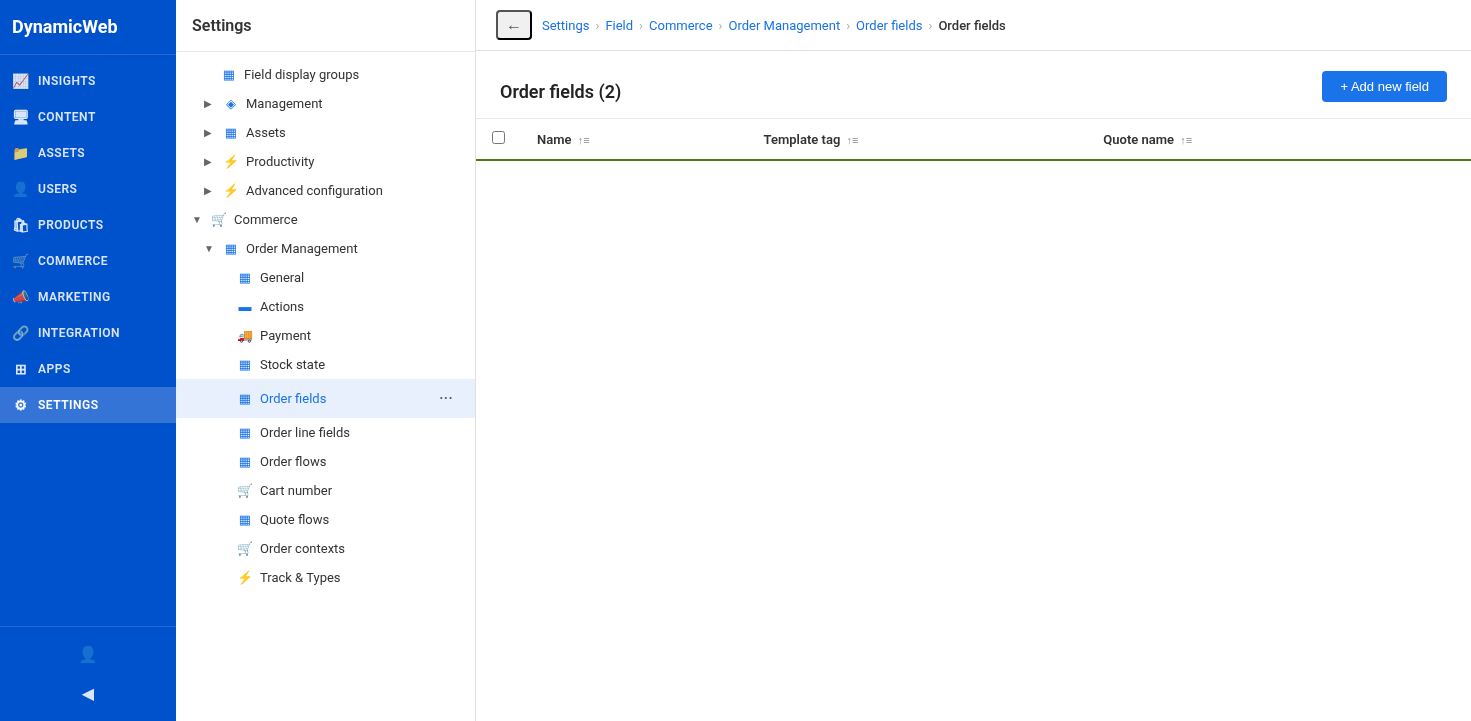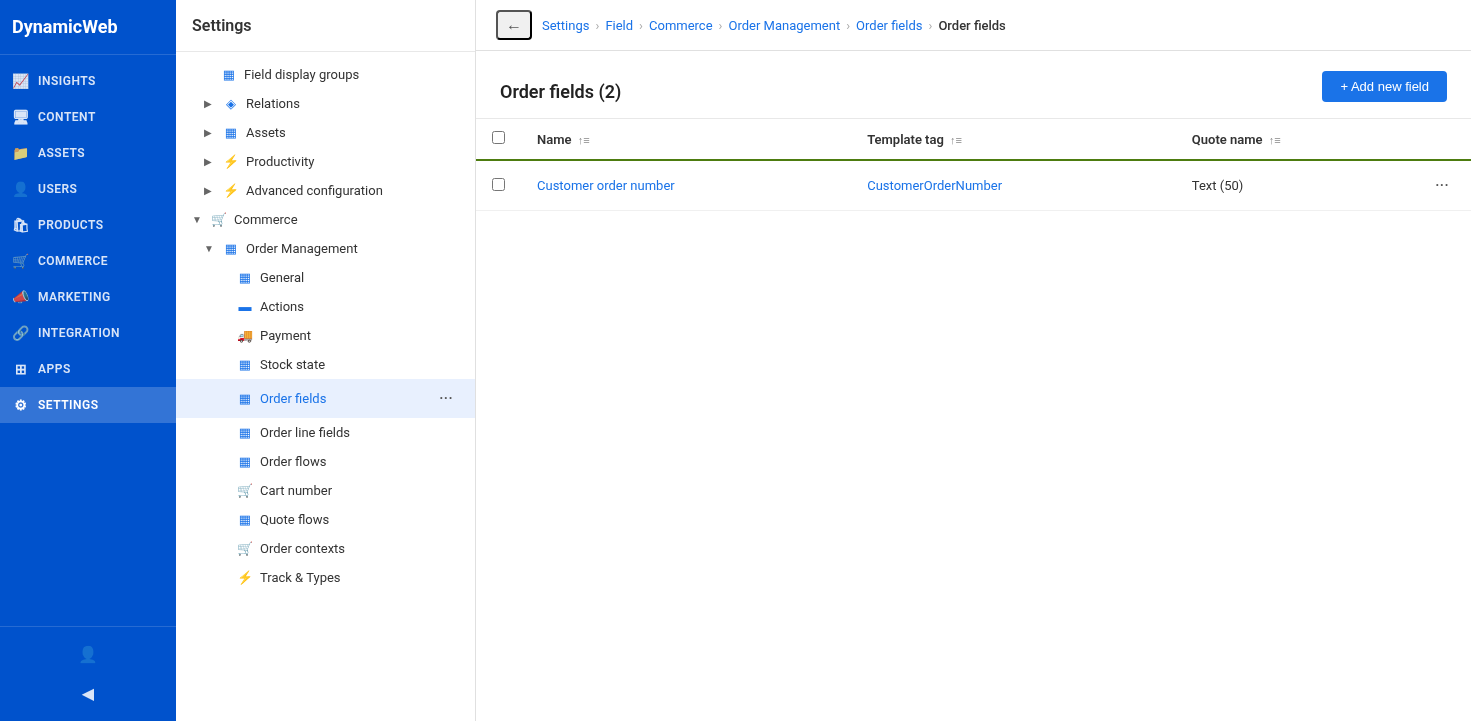--- a/index.html
+++ b/index.html
@@ -302,21 +302,21 @@
   <div class="settings-tree">
 
     <div class="tree-item indent-2">
       <span class="item-icon">▦</span>
       <span class="tree-label">Field display groups</span>
     </div>
 
     <div class="tree-item indent-1">
       <span class="expand-icon">▶</span>
       <span class="item-icon">◈</span>
-      <span class="tree-label">Relations</span>
+      <span class="tree-label">Management</span>
     </div>
 
     <div class="tree-item indent-1">
       <span class="expand-icon">▶</span>
       <span class="item-icon">▦</span>
       <span class="tree-label">Assets</span>
     </div>
 
     <div class="tree-item indent-1">
       <span class="expand-icon">▶</span>
@@ -444,29 +444,18 @@
             <th>
               <span>Quote name</span>
               <span class="sort-icon">↑≡</span>
             </th>
             <th class="row-actions"></th>
           </tr>
         </thead>
         <tbody>
 
 
-          <tr>
-            <td class="row-check">
-              <input type="checkbox" style="">
-            </td>
-            <td class="link-cell">Customer order number</td>
-            <td class="link-cell">CustomerOrderNumber</td>
-            <td>Text (50)</td>
-            <td class="row-actions">
-              <span class="three-dots">···</span>
-            </td>
-          </tr>
         </tbody>
       </table>
     </div>
 
   </div>
 </div>
 
 </body></html>

